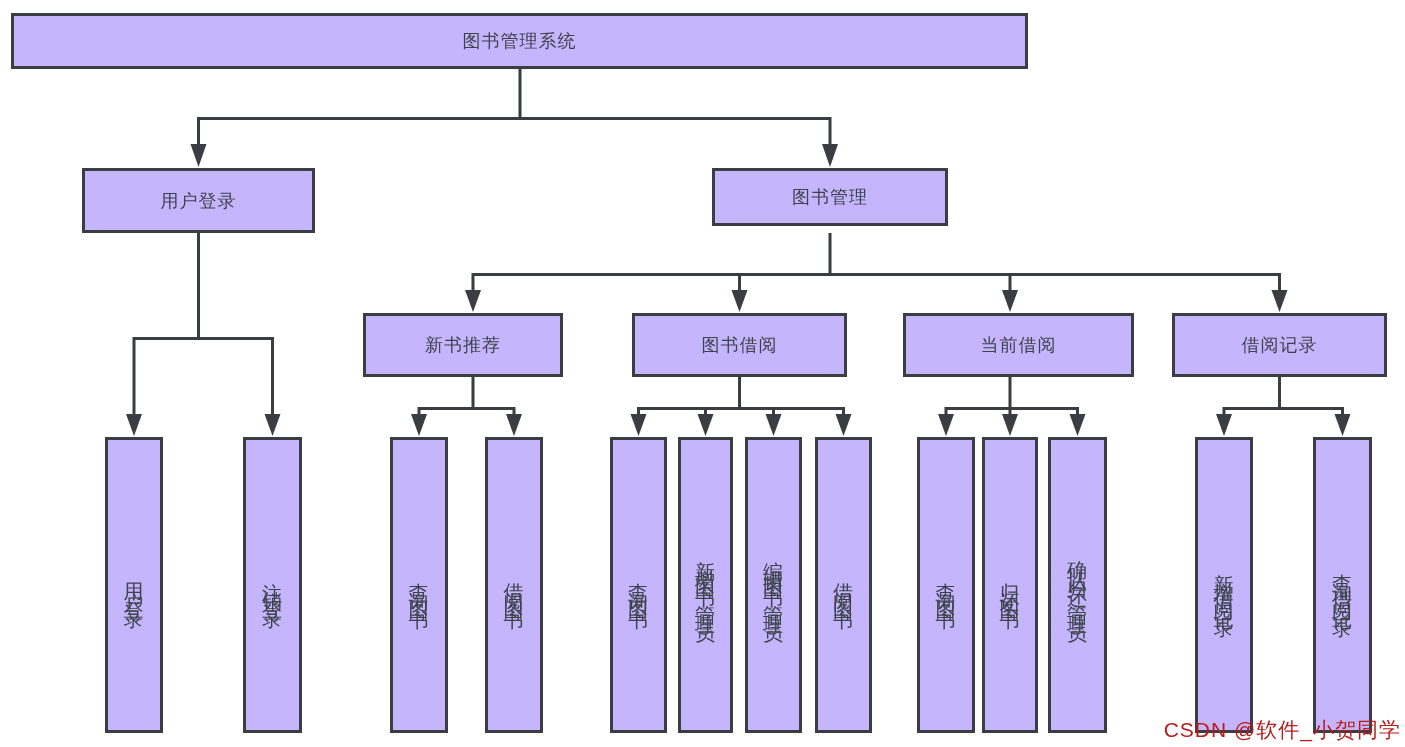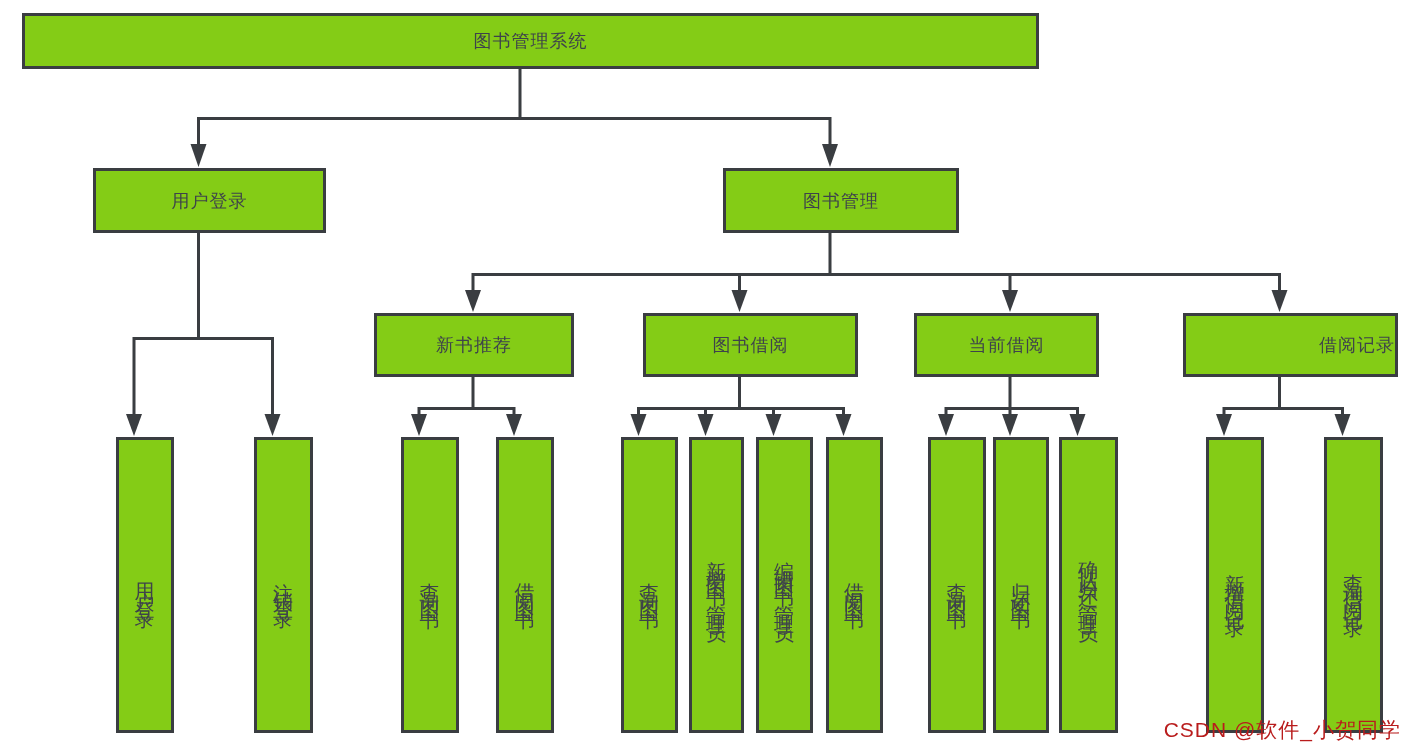--- a/index.html
+++ b/index.html
@@ -17,30 +17,29 @@
   svg.connectors {
     position: absolute;
     left: 0; top: 0;
     width: 1405px; height: 747px;
     z-index: 0;
   }
 
   .box {
     position: absolute;
     border: 3px solid #3a3d41;
-    background: #84cc16;
+    background: #c4b5fd;
     display: flex;
     align-items: center;
     justify-content: center;
     color: #3e434b;
     font-size: 18px;
     letter-spacing: 1px;
     z-index: 1;
     white-space: nowrap;
-    margin-left: 11px;
   }
 
   .leaf {
     writing-mode: vertical-rl;
     text-orientation: mixed;
     font-size: 20px;
     letter-spacing: 9px;
     line-height: 1;
     white-space: normal;
   }
@@ -52,25 +51,25 @@
     font-size: 21px;
     color: #b91c1c;
     letter-spacing: 1px;
     z-index: 2;
     white-space: nowrap;
   }
 
   
   .n-root { left: 11px;   top: 13px;  width: 1017px; height: 56px; }
   .n-l2a  { left: 82px;   top: 168px; width: 233px;  height: 65px; }
-  .n-l2b  { left: 712px;  top: 168px; width: 236px;  height: 65px; }
+  .n-l2b  { left: 712px;  top: 168px; width: 236px;  height: 58px; }
   .n-l3a  { left: 363px;  top: 313px; width: 200px;  height: 64px; }
   .n-l3b  { left: 632px;  top: 313px; width: 215px;  height: 64px; align-items: center; }
-  .n-l3c  { left: 903px;  top: 313px; width: 185px;  height: 64px; }
-  .n-l3d  { left: 1172px; top: 313px; width: 215px;  height: 64px; justify-content: flex-end; }
+  .n-l3c  { left: 903px;  top: 313px; width: 231px;  height: 64px; }
+  .n-l3d  { left: 1172px; top: 313px; width: 215px;  height: 64px; }
 
   .lf1  { left: 105px;  top: 437px; width: 58px; height: 296px; }
   .lf2  { left: 243px;  top: 437px; width: 59px; height: 296px; }
   .lf3  { left: 390px;  top: 437px; width: 58px; height: 296px; }
   .lf4  { left: 485px;  top: 437px; width: 58px; height: 296px; }
   .lf5  { left: 610px;  top: 437px; width: 57px; height: 296px; }
   .lf6  { left: 678px;  top: 437px; width: 55px; height: 296px; }
   .lf7  { left: 745px;  top: 437px; width: 57px; height: 296px; }
   .lf8  { left: 815px;  top: 437px; width: 57px; height: 296px; }
   .lf9  { left: 917px;  top: 437px; width: 58px; height: 296px; }

